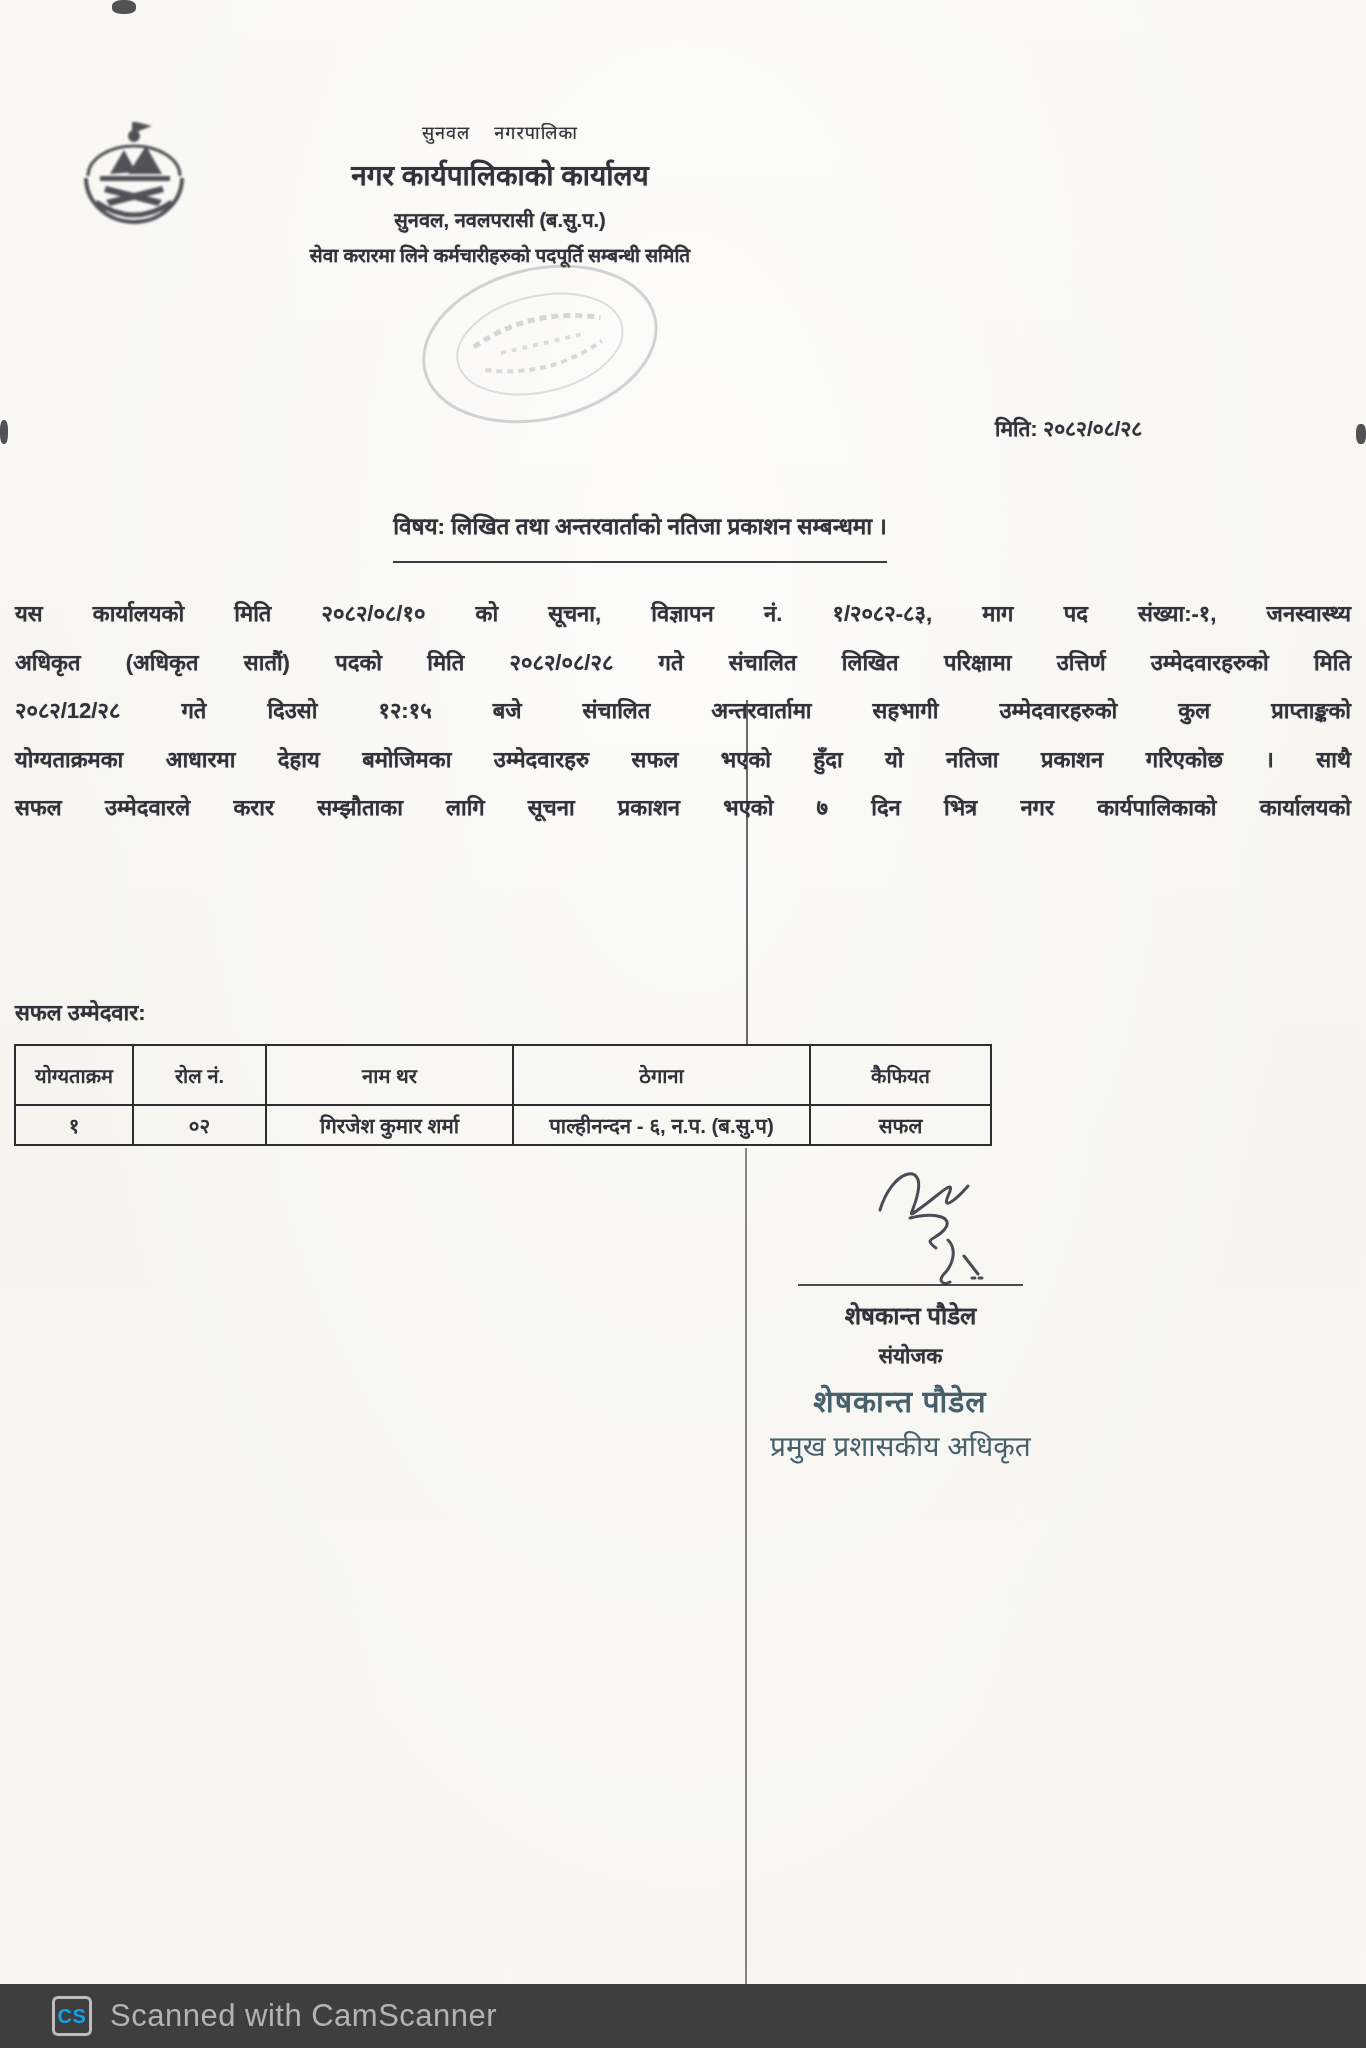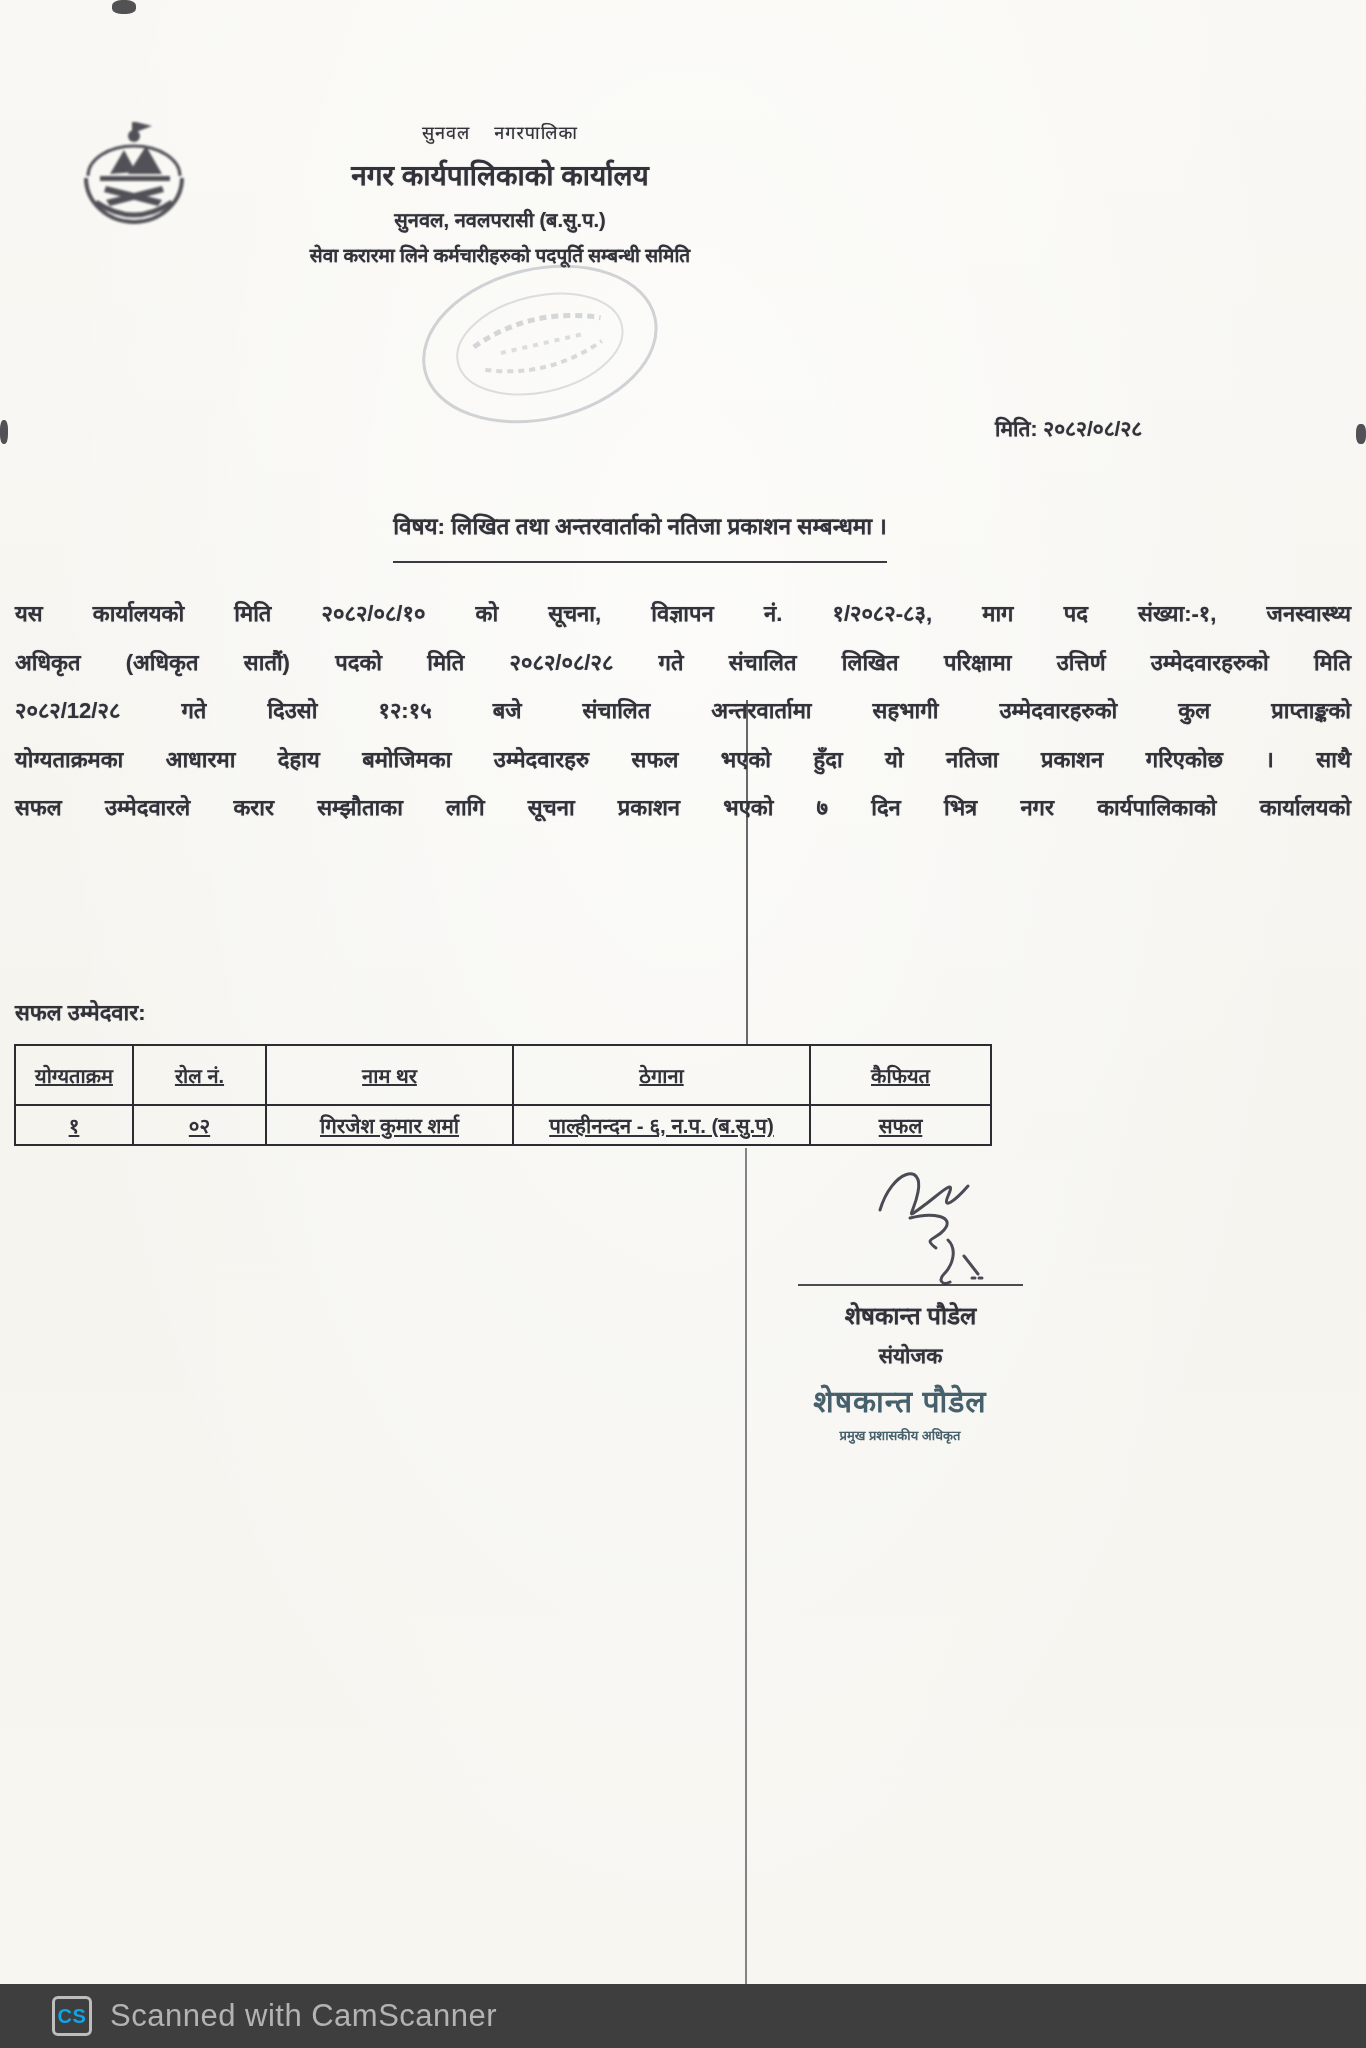--- a/index.html
+++ b/index.html
@@ -44,38 +44,38 @@
   .crease { position:absolute; width:2px; background:rgba(55,55,62,.75); }
   .crease-top { left:746px; top:700px; height:346px; }
   .crease-bottom { left:745px; top:1148px; height:838px; background:rgba(55,55,62,.6); }
 
   
   .table-caption { position:absolute; left:15px; top:996px; font-size:22px; font-weight:700; }
   table.results { position:absolute; left:14px; top:1044px; border-collapse:collapse;
                   table-layout:fixed; width:976px; }
   table.results th, table.results td {
     border:2.5px solid #2c2c32; text-align:center; vertical-align:middle;
-    font-weight:700; color:#32323a; overflow:hidden;text-decoration:underline;
+    font-weight:700; color:#32323a; overflow:hidden;
   }
   table.results th { height:60px; font-size:20px; }
   table.results td { height:40px; font-size:20.5px; }
   col.c1{width:118px} col.c2{width:133px} col.c3{width:247px} col.c4{width:297px} col.c5{width:181px}
 
   
   .signature-svg { position:absolute; left:852px; top:1152px; width:150px; height:140px; }
   .sig-block { position:absolute; left:798px; top:1284px; width:225px; text-align:center;
                border-top:2.5px solid rgba(45,45,52,.85); padding-top:12px; }
   .sig-name { font-size:24px; font-weight:700; }
   .sig-role { font-size:21px; font-weight:600; margin-top:10px; }
 
   
   .officer-stamp { position:absolute; left:770px; top:1380px; width:260px; text-align:center;
                    color:#46606c; filter:blur(.4px); }
   .officer-stamp .o-name  { font-size:30px; font-weight:700; letter-spacing:1px; }
-  .officer-stamp .o-title { font-size:13px; font-weight:700; margin-top:5px; white-space:nowrap; }
+  .officer-stamp .o-title { font-size:28px; font-weight:400; margin-top:5px; white-space:nowrap; }
 
   
   .artifact { position:absolute; background:rgba(40,40,45,.8); border-radius:40%; }
   .a1 { left:112px; top:0; width:24px; height:14px; }
   .a2 { left:0; top:420px; width:8px; height:24px; }
   .a3 { left:1356px; top:424px; width:10px; height:20px; }
 
   
   .scan-footer { position:absolute; left:0; bottom:0; width:1366px; height:64px;
                  background:#3e3e3e; display:flex; align-items:center; }

